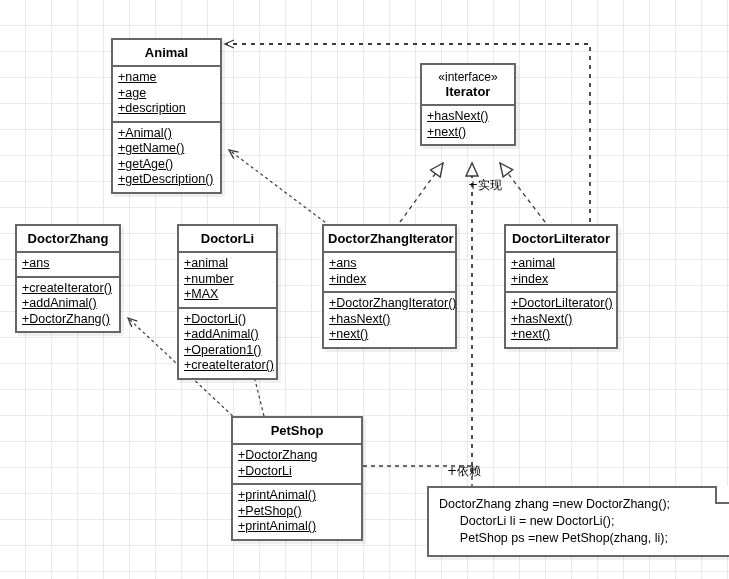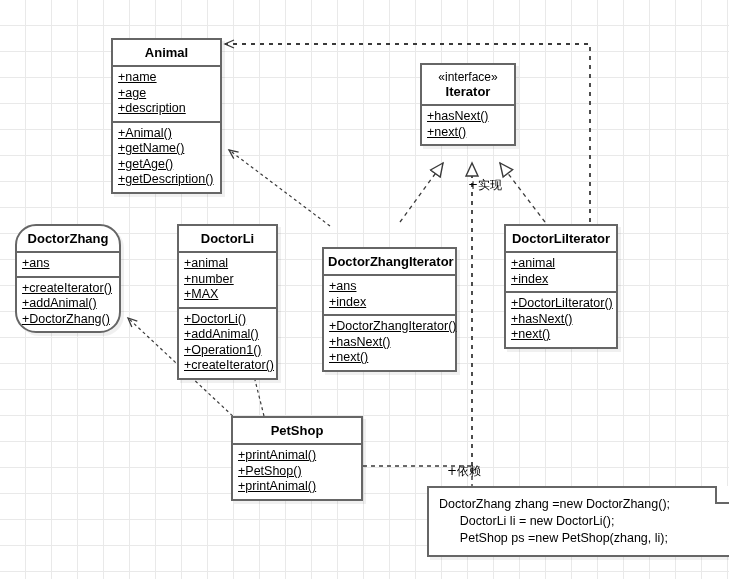--- a/index.html
+++ b/index.html
@@ -151,21 +151,21 @@
     <div class="cls-title">
       <span class="cls-stereotype">«interface»</span>
       <span>Iterator</span>
     </div>
     <div class="cls-sep cls-compartment">
       <div class="cls-item">+hasNext()</div>
       <div class="cls-item">+next()</div>
     </div>
   </div>
 
-  <div class="uml-class" style="left:15px; top:224px; width:106px;border-radius:21px;">
+  <div class="uml-class" style="left:15px; top:224px; width:106px;">
     <div class="cls-title">DoctorZhang</div>
     <div class="cls-sep cls-compartment">
       <div class="cls-item">+ans</div>
     </div>
     <div class="cls-sep cls-compartment">
       <div class="cls-item">+createIterator()</div>
       <div class="cls-item">+addAnimal()</div>
       <div class="cls-item">+DoctorZhang()</div>
     </div>
   </div>
@@ -178,21 +178,21 @@
       <div class="cls-item">+MAX</div>
     </div>
     <div class="cls-sep cls-compartment">
       <div class="cls-item">+DoctorLi()</div>
       <div class="cls-item">+addAnimal()</div>
       <div class="cls-item">+Operation1()</div>
       <div class="cls-item">+createIterator()</div>
     </div>
   </div>
 
-  <div class="uml-class" style="left:322px; top:224px; width:135px;margin-top:23px;">
+  <div class="uml-class" style="left:322px; top:224px; width:135px;">
     <div class="cls-title">DoctorZhangIterator</div>
     <div class="cls-sep cls-compartment">
       <div class="cls-item">+ans</div>
       <div class="cls-item">+index</div>
     </div>
     <div class="cls-sep cls-compartment">
       <div class="cls-item">+DoctorZhangIterator()</div>
       <div class="cls-item">+hasNext()</div>
       <div class="cls-item">+next()</div>
     </div>
@@ -206,20 +206,24 @@
     </div>
     <div class="cls-sep cls-compartment">
       <div class="cls-item">+DoctorLiIterator()</div>
       <div class="cls-item">+hasNext()</div>
       <div class="cls-item">+next()</div>
     </div>
   </div>
 
   <div class="uml-class" style="left:231px; top:416px; width:132px;">
     <div class="cls-title">PetShop</div>
+    <div class="cls-sep cls-compartment">
+      <div class="cls-item">+DoctorZhang</div>
+      <div class="cls-item">+DoctorLi</div>
+    </div>
     <div class="cls-sep cls-compartment">
       <div class="cls-item">+printAnimal()</div>
       <div class="cls-item">+PetShop()</div>
       <div class="cls-item">+printAnimal()</div>
     </div>
   </div>
 
   <div class="edge-label" style="left:468px; top:177px;">+实现</div>
   <div class="edge-label" style="left:447px; top:463px;">+依赖</div>
 

